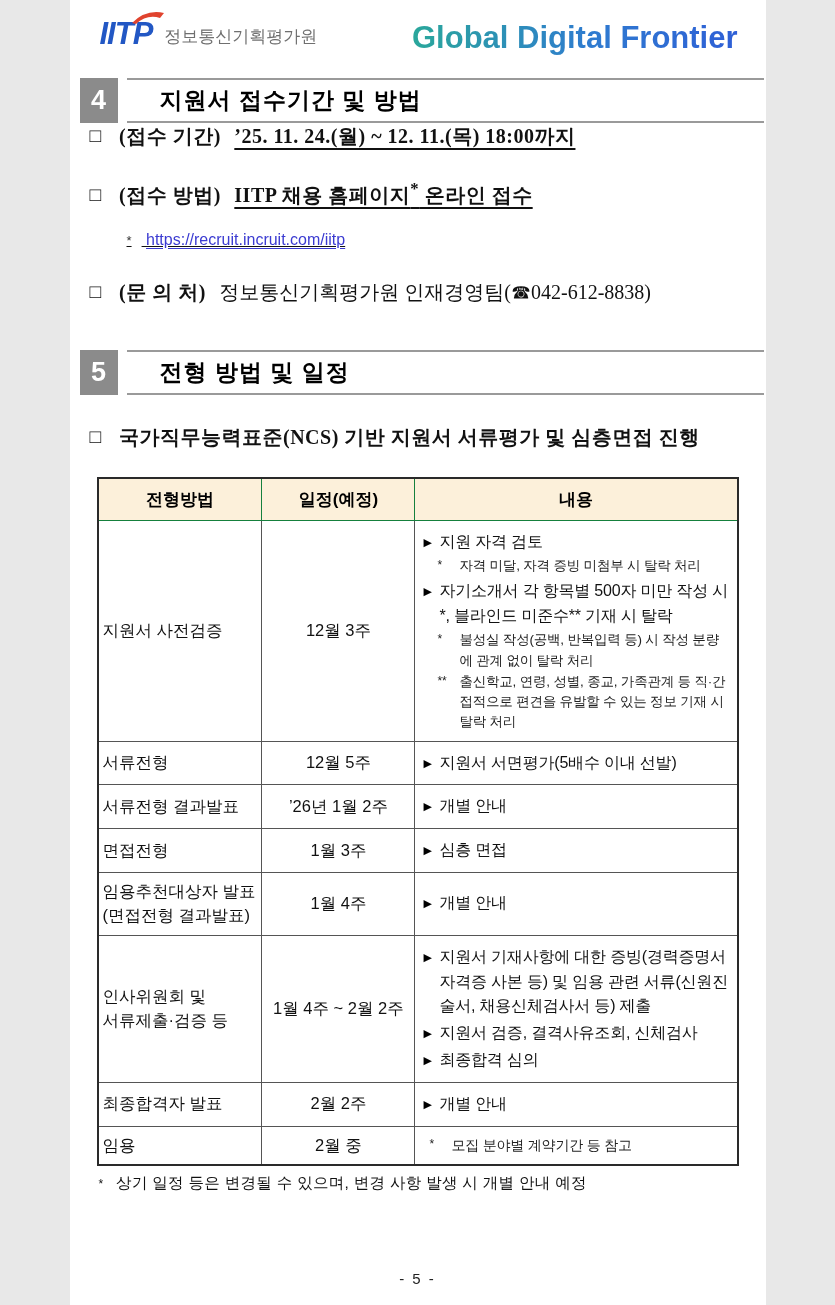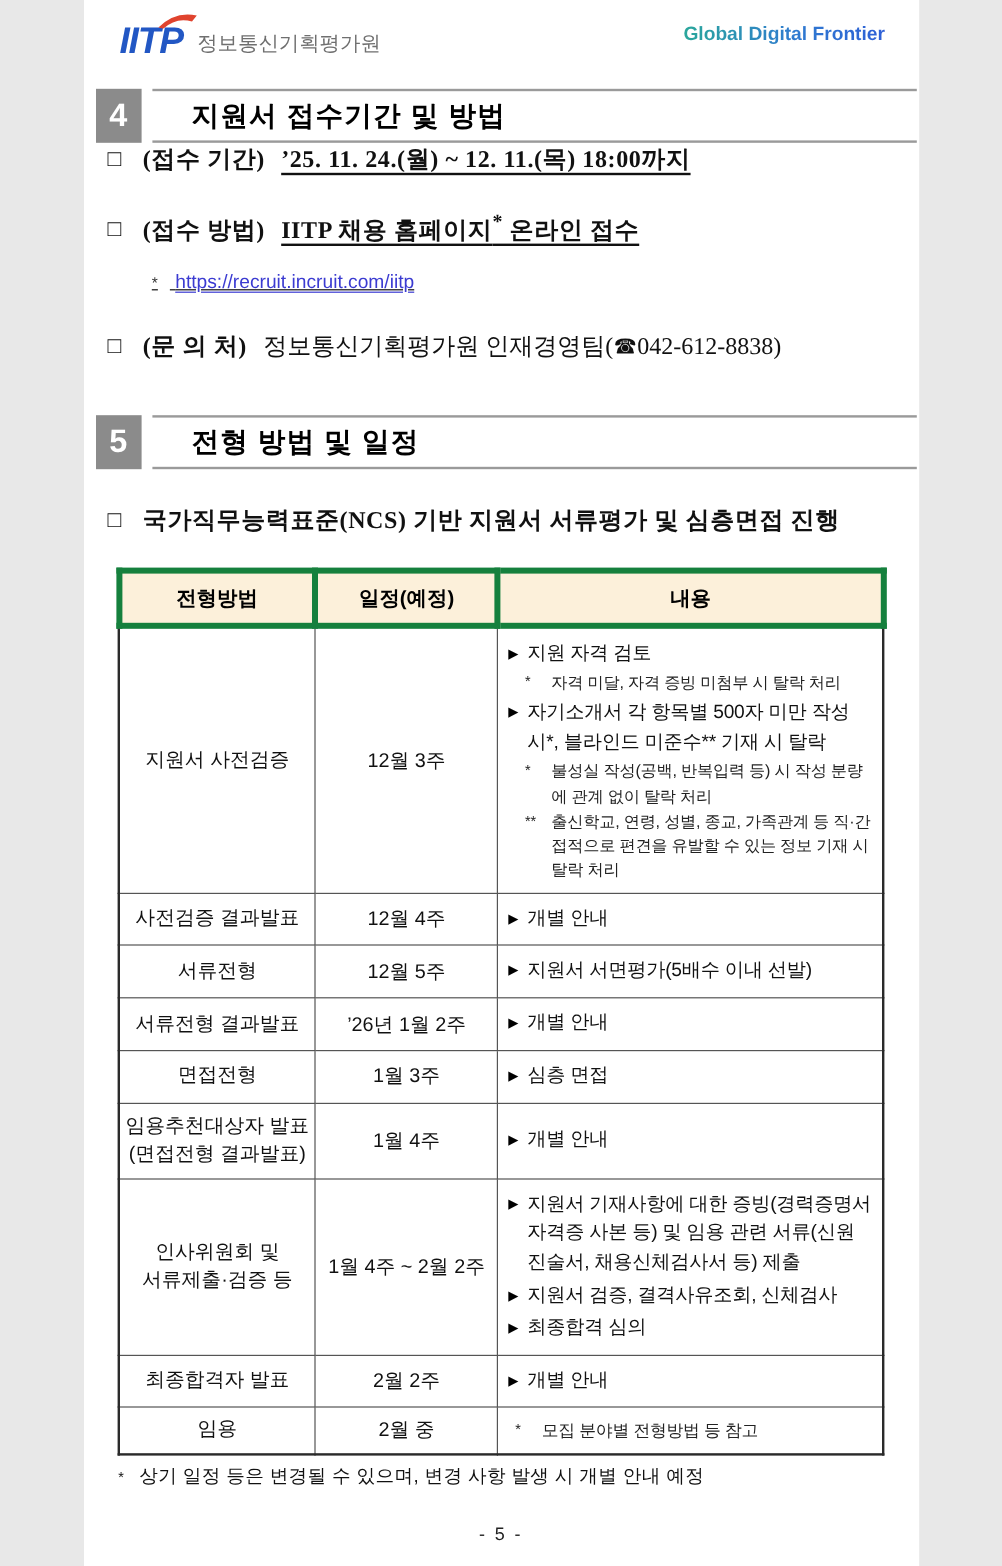--- a/index.html
+++ b/index.html
@@ -19,21 +19,21 @@
   .logo-mark {
     position:relative; display:inline-block;
     font-family:"Liberation Sans",sans-serif;
     font-weight:bold; font-style:italic;
     font-size:31px; letter-spacing:-1px; color:#2257c4;
   }
   .logo-swoosh { position:absolute; left:31px; top:-6px; width:36px; height:14px; }
   .logo-sub { font-family:"Liberation Sans",sans-serif; font-size:17px; color:#6f6f6f; margin-left:12px; margin-top:4px; }
   .slogan {
     font-family:"Liberation Sans",sans-serif;
-    font-weight:bold; font-size:16px; letter-spacing:0px;
+    font-weight:bold; font-size:31px; letter-spacing:0px;
     color:#2e68d6; margin-top:4px;
   }
   @supports ((-webkit-background-clip:text) or (background-clip:text)) {
     .slogan {
       background:linear-gradient(90deg,#2aa79b 0%,#2f7bd0 55%,#2e5fd6 100%);
       -webkit-background-clip:text; background-clip:text;
       -webkit-text-fill-color:transparent; color:transparent;
     }
   }
   
@@ -71,24 +71,24 @@
   .ncs-line { margin-top:29px; padding-left:20px; font-size:20px; font-weight:bold; letter-spacing:0.5px; }
   
   .tbl-wrap { margin:26px 27px 0 27px; }
   table.sched {
     width:100%; border-collapse:collapse;
     font-family:"Liberation Sans","DejaVu Sans",sans-serif;
     border:2px solid #2a2a2a;
   }
   table.sched th {
     background:#fcf0da; font-size:17px; font-weight:bold; color:#000;
-    border:5px solid #15803d; padding:9px 4px; text-align:center;
+    border:1px solid #15803d; padding:9px 4px; text-align:center;
   }
   table.sched td { border:1px solid #555; vertical-align:middle; }
-  td.c-method { width:25.7%; text-align:center; font-size:16.5px; padding:7px 4px; white-space:pre-line; line-height:1.45; }
+  td.c-method { width:25.7%; text-align:left; font-size:16.5px; padding:7px 4px; white-space:pre-line; line-height:1.45; }
   td.c-sched  { width:23.9%; text-align:center; font-size:16.5px; padding:7px 2px; }
   td.c-content{ width:50.4%; padding:7px 8px 7px 8px; }
   .c-bullet { display:flex; font-size:16px; line-height:1.55; margin:2px 0; }
   .c-bullet .mk { flex:0 0 16px; font-size:11px; padding-top:4px; color:#000; }
   .c-bullet .tx { flex:1; letter-spacing:-0.2px; }
   .c-note { display:flex; font-size:13.5px; line-height:1.5; color:#222; margin:1px 0 1px 14px; }
   .c-note .mk { flex:0 0 22px; font-size:12px; }
   .c-note .tx { flex:1; letter-spacing:-0.2px; }
   .c-note.solo { margin-left:6px; font-size:14px; }
   
@@ -189,30 +189,20 @@
                 <span class="mk">*</span>
                 <span class="tx">불성실 작성(공백, 반복입력 등) 시 작성 분량에 관계 없이 탈락 처리</span>
               </div>
               <div class="c-note">
                 <span class="mk">**</span>
                 <span class="tx">출신학교, 연령, 성별, 종교, 가족관계 등 직·간접적으로 편견을 유발할 수 있는 정보 기재 시 탈락 처리</span>
               </div>
             </td>
           </tr>
           <tr>
-            <td class="c-method">사전검증 결과발표</td>
-            <td class="c-sched">12월 4주</td>
-            <td class="c-content">
-              <div class="c-bullet">
-                <span class="mk">▶</span>
-                <span class="tx">개별 안내</span>
-              </div>
-            </td>
-          </tr>
-          <tr>
             <td class="c-method">서류전형</td>
             <td class="c-sched">12월 5주</td>
             <td class="c-content">
               <div class="c-bullet">
                 <span class="mk">▶</span>
                 <span class="tx">지원서 서면평가(5배수 이내 선발)</span>
               </div>
             </td>
           </tr>
           <tr>
@@ -274,21 +264,21 @@
                 <span class="tx">개별 안내</span>
               </div>
             </td>
           </tr>
           <tr>
             <td class="c-method">임용</td>
             <td class="c-sched">2월 중</td>
             <td class="c-content">
               <div class="c-note solo">
                 <span class="mk">*</span>
-                <span class="tx">모집 분야별 전형방법 등 참고</span>
+                <span class="tx">모집 분야별 계약기간 등 참고</span>
               </div>
             </td>
           </tr>
         </tbody>
     </table>
   </div>
 
   <div class="tbl-note">
     <span class="mk">*</span>
     <span>상기 일정 등은 변경될 수 있으며, 변경 사항 발생 시 개별 안내 예정</span>

